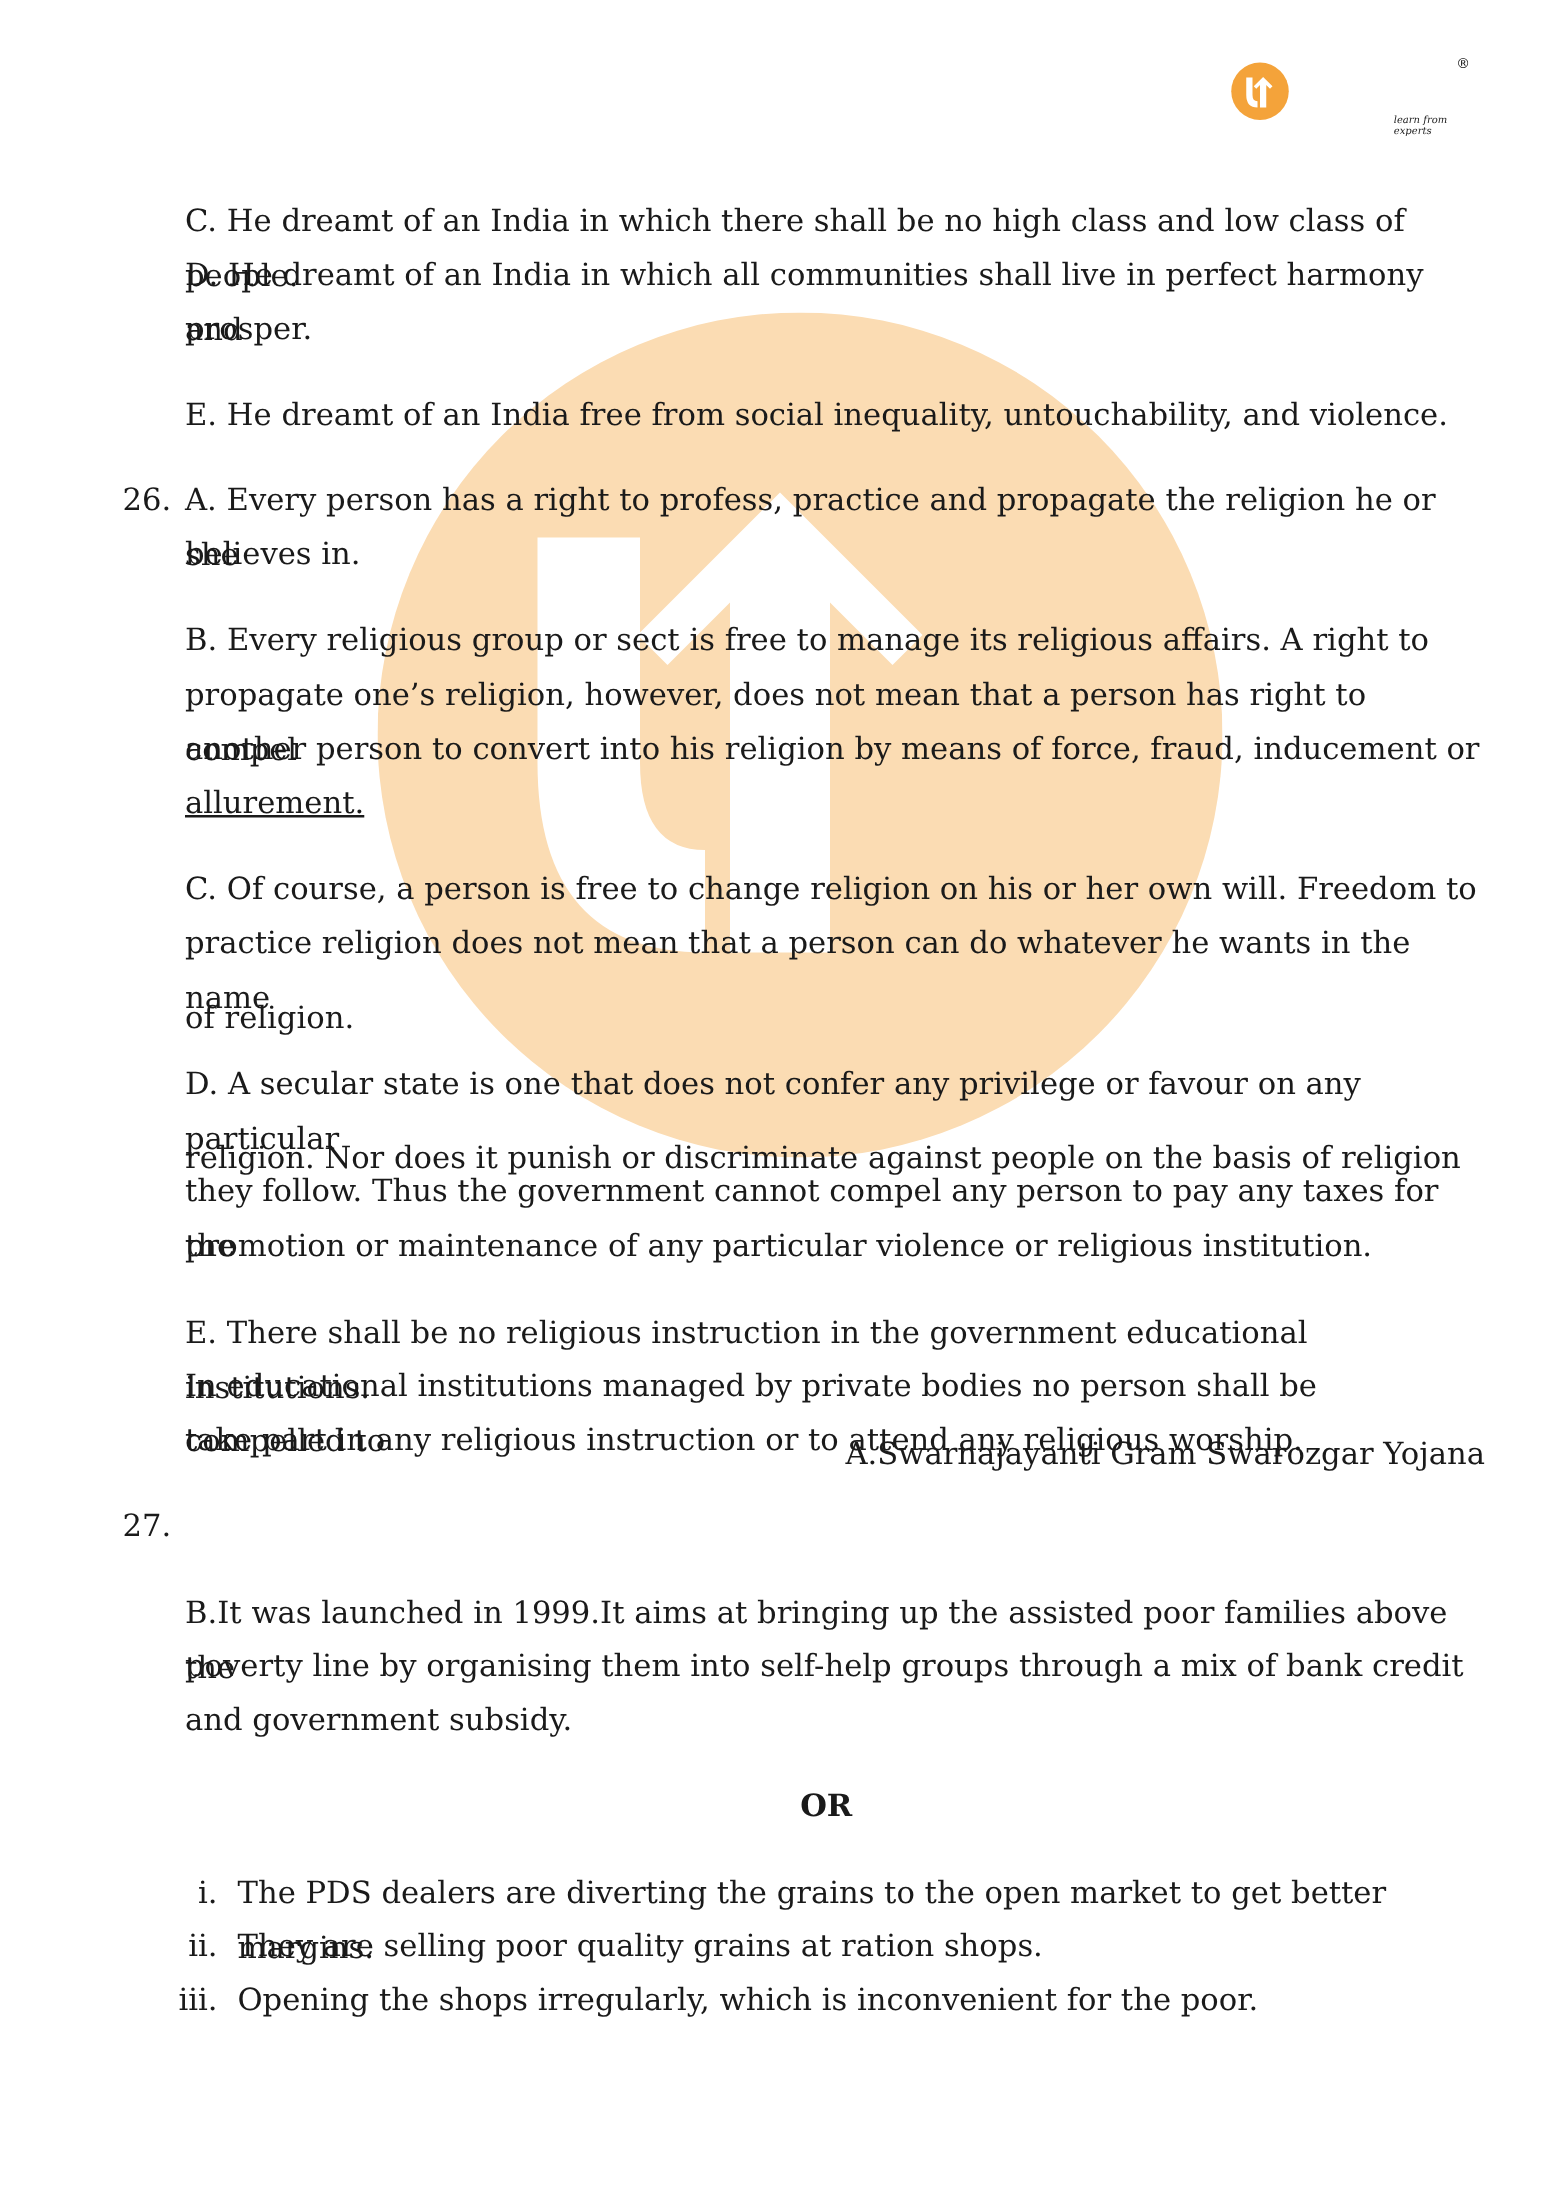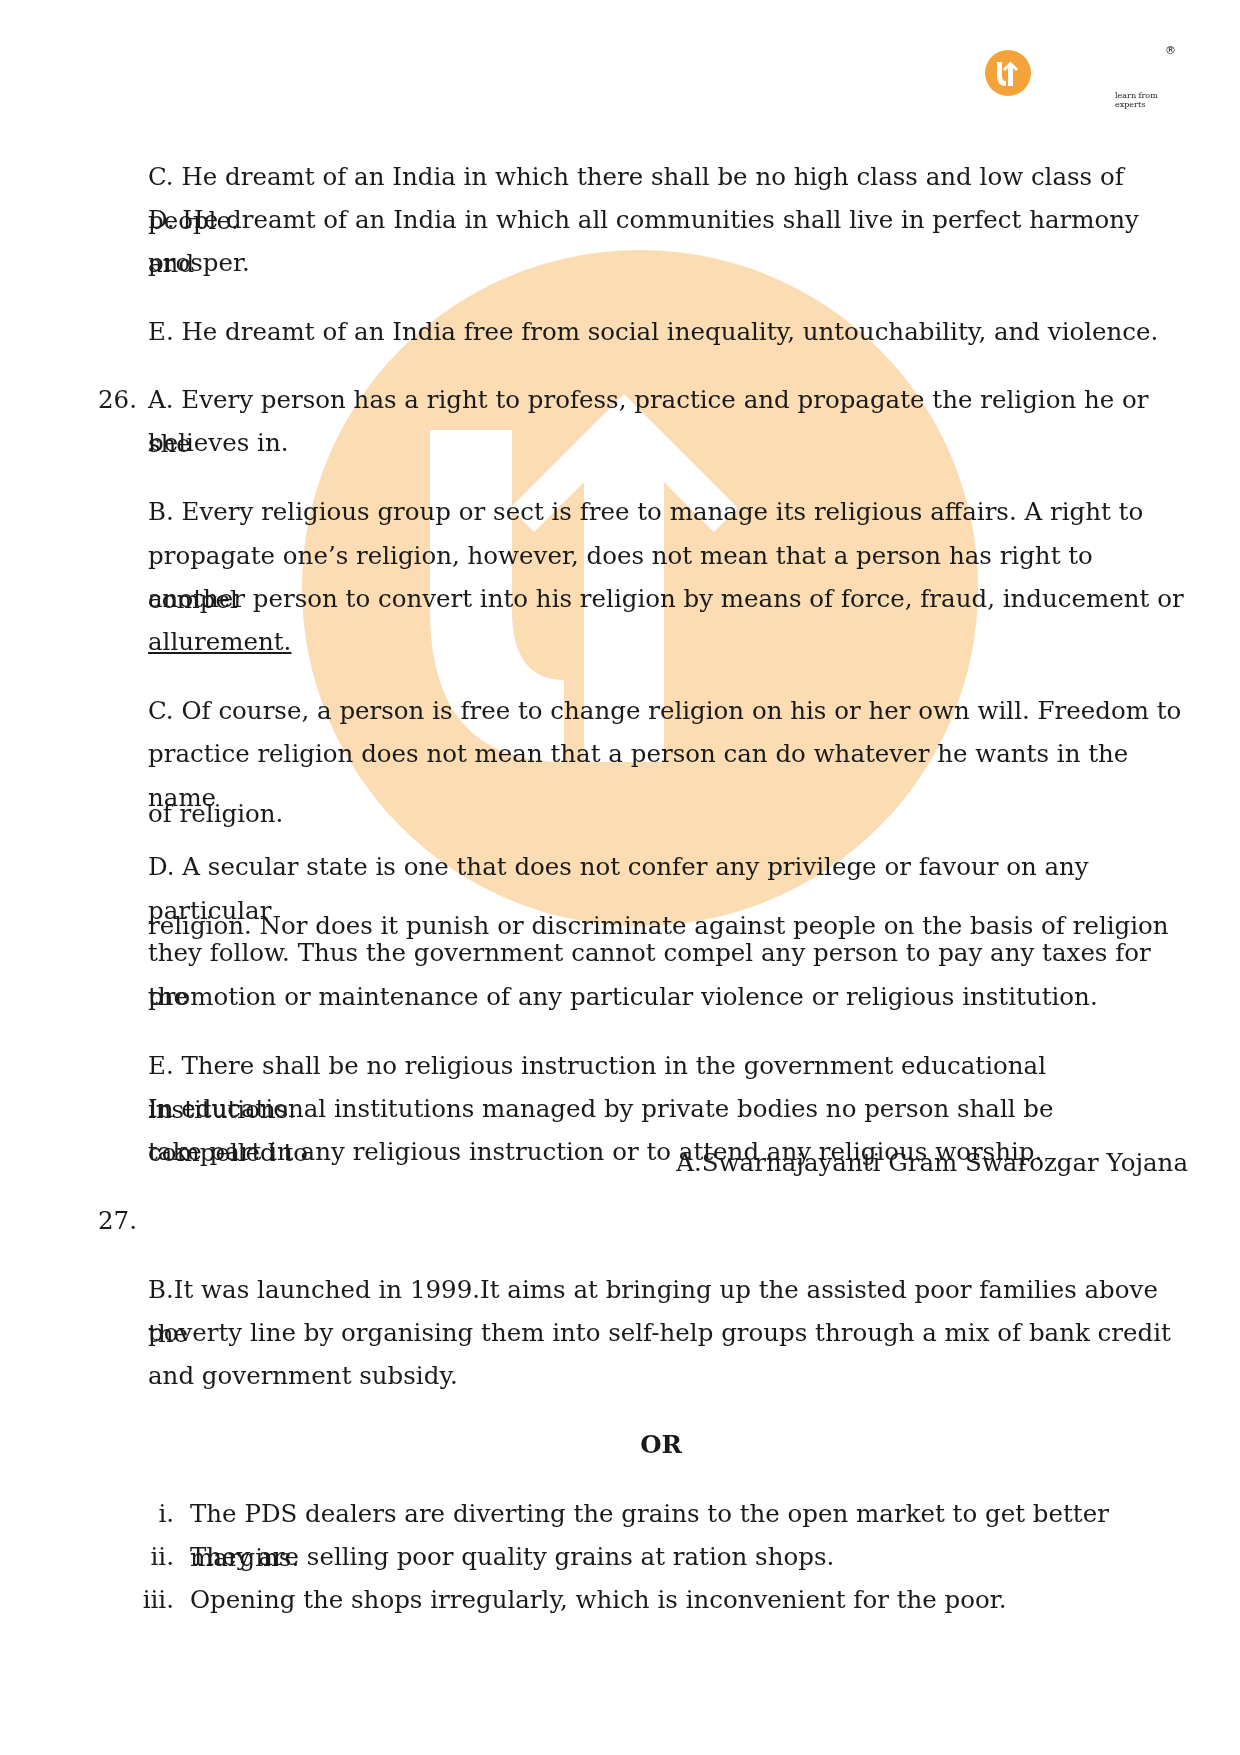--- a/index.html
+++ b/index.html
@@ -56,20 +56,21 @@
       top: -2px;
       font-family: "DejaVu Sans", sans-serif;
       font-size: 11px;
       color: #111;
     }
     .logo-tag {
       position: absolute;
       left: 130px;
       top: 45px;
       font-family: "DejaVu Serif", serif;
+      font-style: italic;
       font-size: 8px;
       color: #222;
     }
     .content {
       position: absolute;
       left: 0;
       top: 0;
       width: 1240px;
       z-index: 1;
       font-size: 24.5px;

